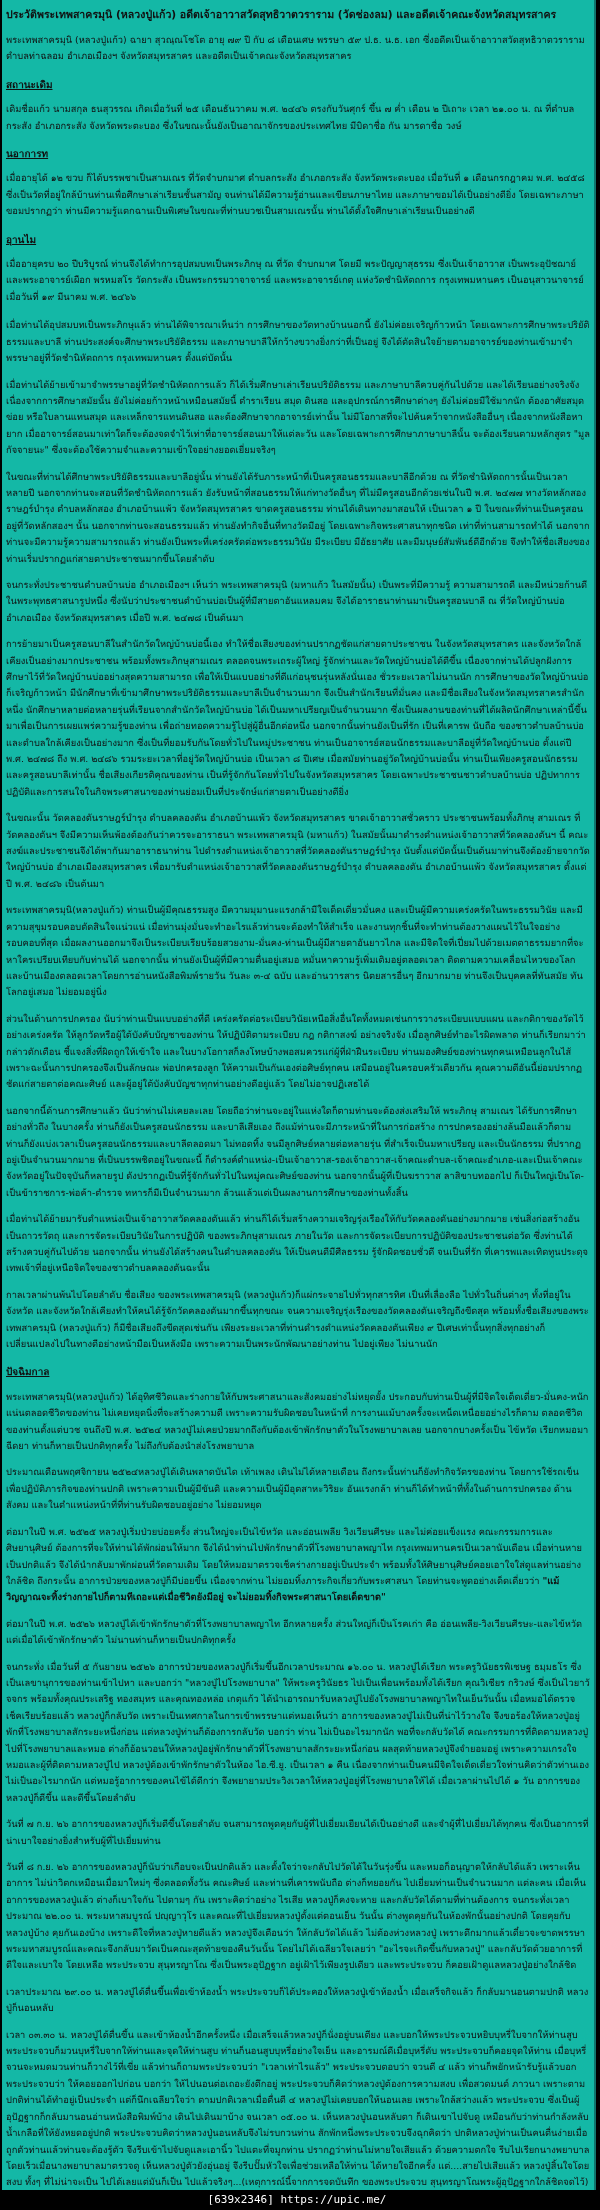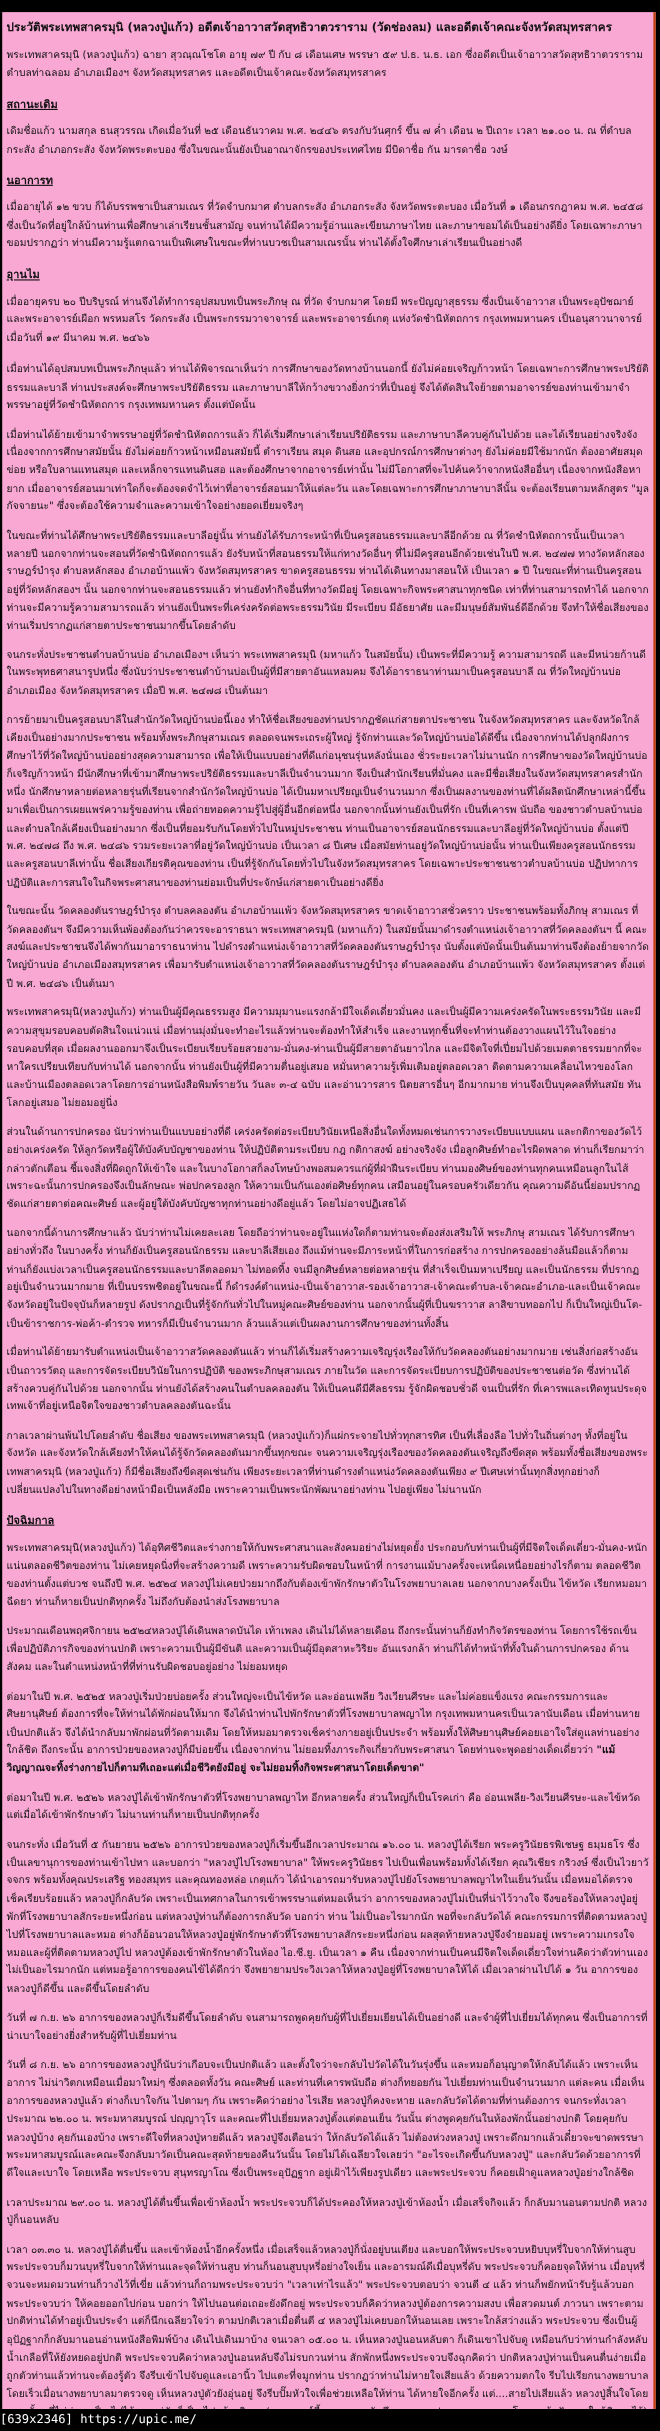--- a/index.html
+++ b/index.html
@@ -1,40 +1,40 @@
 <!DOCTYPE html>
 <html><head>
   <meta charset="utf-8">
   <style>
     html, body { margin: 0; padding: 0; background: #000; }
     body { width: 600px; height: 2210px; overflow: hidden; position: relative; }
     .page {
-      position: absolute; left: 0; top: 11px;
+      position: absolute; left: 0; top: 0;
       width: 596px; height: 2190px;
-      background: #f9a8d4;
+      background: #14b8a6;
       border-left: 2px solid #000;
-      border-right: 2px solid #c2410c;
+      border-right: 2px solid #0f766e;
       box-sizing: border-box;
       padding: 6px 4px 0 4px;
       font-family: "DejaVu Sans", sans-serif;
       color: #111;
       font-size: 9.3px;
       line-height: 16.4px;
       overflow: hidden;
     }
     .title { font-weight: bold; font-size: 10.6px; margin: 0 0 10px 0; line-height: 16px; }
     .heading { font-weight: bold; text-decoration: underline; font-size: 10px; margin: 12px 0 8px 0; }
     p { margin: 0 0 10px 0; }
     p.tight { margin-bottom: 12px; }
     .quote { font-weight: bold; }
     .footer {
       position: absolute; left: 0; top: 2190px; width: 600px; height: 20px;
       background: #000; color: #fff;
       font-family: "DejaVu Sans Mono", monospace; font-size: 11px;
-      text-align: left; box-sizing: border-box; padding: 3px 6px 12px 0;
+      text-align: center; box-sizing: border-box; padding: 3px 6px 12px 0;
     }
   </style>
 </head>
 <body>
 
 <div class="page">
   <div class="title">ประวัติพระเทพสาครมุนิ (หลวงปู่แก้ว) อดีตเจ้าอาวาสวัดสุทธิวาตวราราม (วัดช่องลม) และอดีตเจ้าคณะจังหวัดสมุทรสาคร</div>
   <p>พระเทพสาครมุนิ (หลวงปู่แก้ว) ฉายา สุวณฺณโชโต อายุ ๗๙ ปี กับ ๘ เดือนเศษ พรรษา ๕๙ ป.ธ. น.ธ. เอก ซึ่งอดีตเป็นเจ้าอาวาสวัดสุทธิวาตวราราม ตำบลท่าฉลอม อำเภอเมืองฯ จังหวัดสมุทรสาคร และอดีตเป็นเจ้าคณะจังหวัดสมุทรสาคร</p>
 
   <div class="heading">สถานะเดิม</div>

